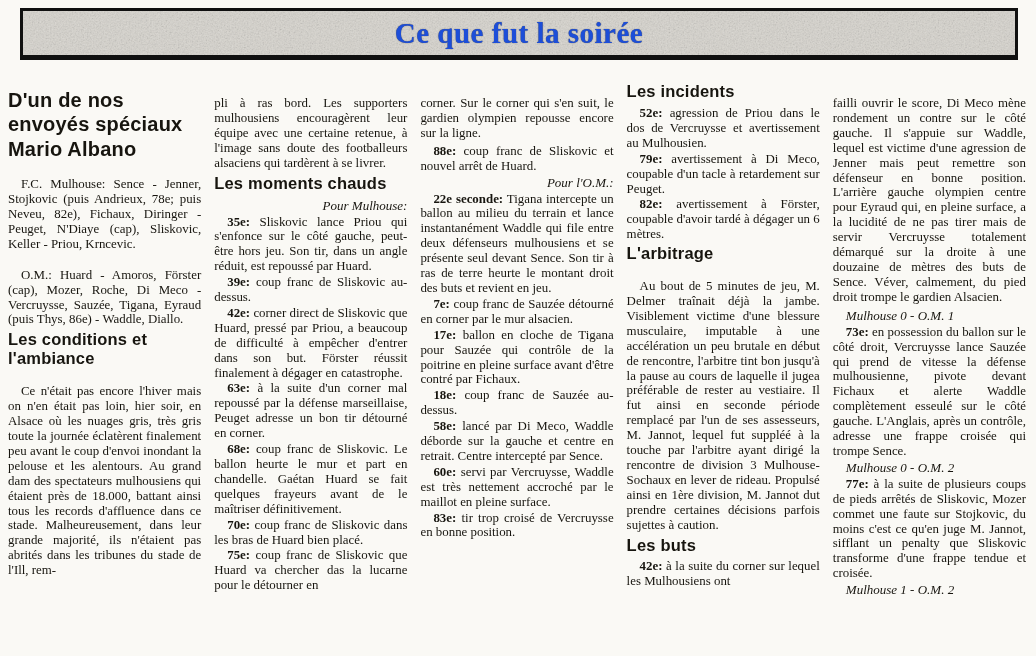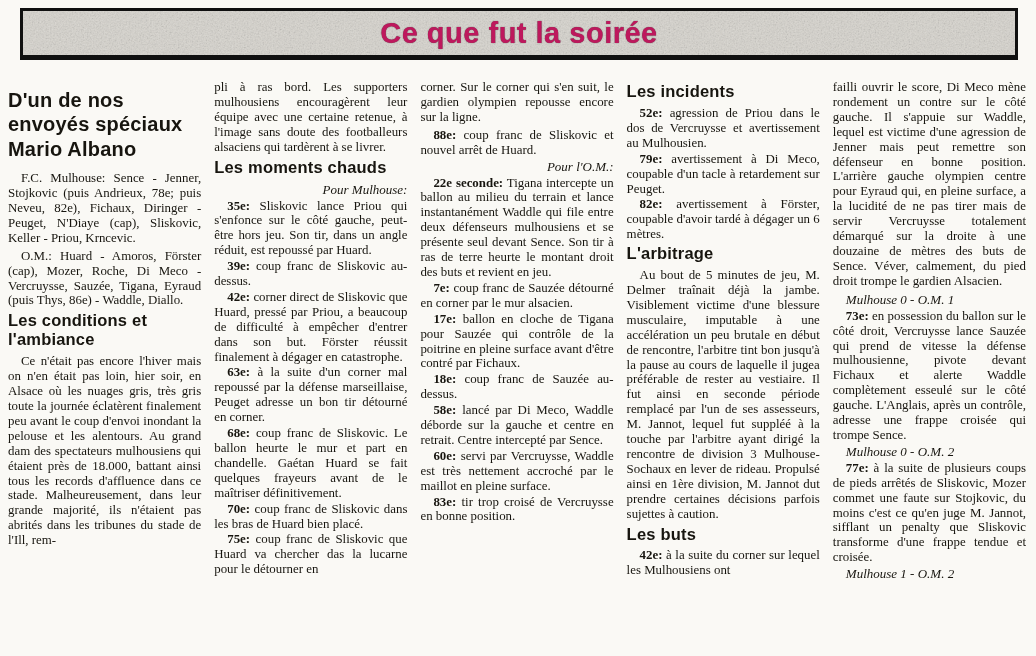--- a/index.html
+++ b/index.html
@@ -10,41 +10,41 @@
   }
   
   .banner{
     position:relative;margin:8px 18px 20px 20px;height:44px;
     background:#d7d4cd;border:3px solid #101010;border-bottom-width:5px;
     display:flex;align-items:center;justify-content:center;overflow:hidden;
   }
   .banner-noise{position:absolute;inset:0;width:100%;height:100%;}
   .banner-title{
     position:relative;z-index:2;
-    font-family:Liberation Sans, sans-serif;font-weight:bold;
-    font-size:29px;letter-spacing:0.5px;color:#be185d;
+    font-family:Liberation Serif, serif;font-weight:bold;
+    font-size:29px;letter-spacing:0.5px;color:#1d4ed8;
     text-shadow:0 0 1px rgba(20,18,14,0.75);
   }
   
   .columns{
     display:flex;gap:13px;padding:0 10px 0 8px;box-sizing:border-box;
     height:570px;overflow:hidden;
   }
   .col{flex:1 1 0;min-width:0;}
   .byline{
     font-family:"Liberation Sans", sans-serif;font-weight:bold;
     font-size:20px;line-height:1.22;white-space:pre-line;
     margin:8px 0 10px 0;letter-spacing:0.2px;
   }
   .shead{
     font-family:"Liberation Sans", sans-serif;font-weight:bold;
     font-size:16.5px;line-height:1.15;margin:2px 0 5px 0;letter-spacing:0.2px;
   }
   p.body{
-    font-size:12.9px;line-height:1.155;margin:0 0 3px 0;
+    font-size:12.9px;line-height:1.155;margin:16px 0 3px 0;
     text-align:justify;text-justify:inter-word;
   }
   p.ind{text-indent:13px;}
   p.entry{text-indent:13px;margin:0 0 1px 0;}
   .etime{font-weight:bold;}
   p.sub{
     font-size:13px;font-style:italic;margin:1px 0 1px 0;text-indent:13px;text-align:right;
   }
   p.score{
     font-size:13px;font-style:italic;margin:0 0 1px 0;text-indent:13px;

